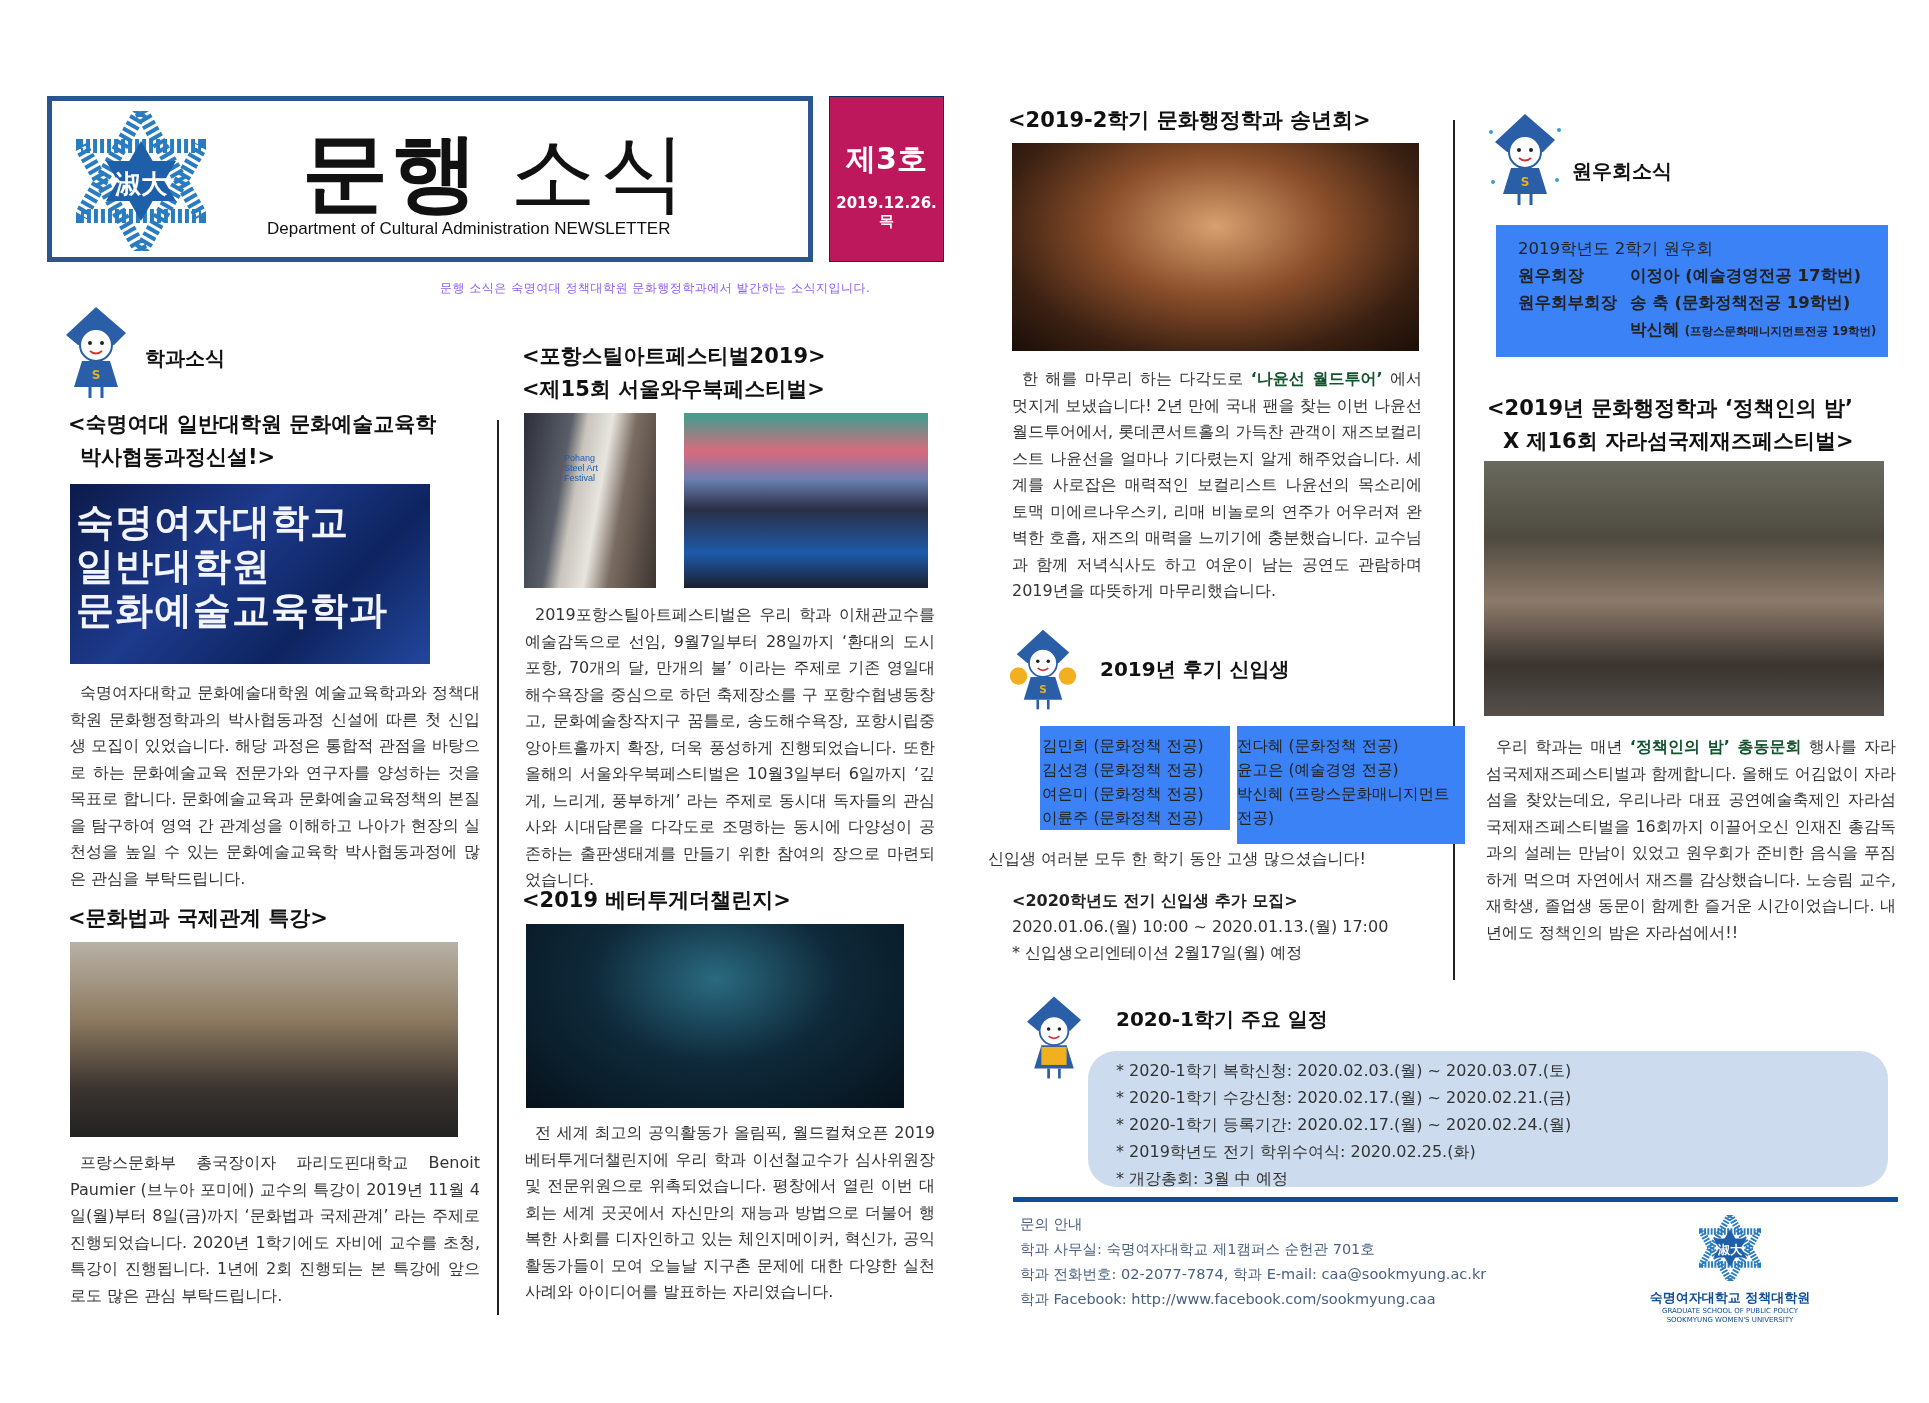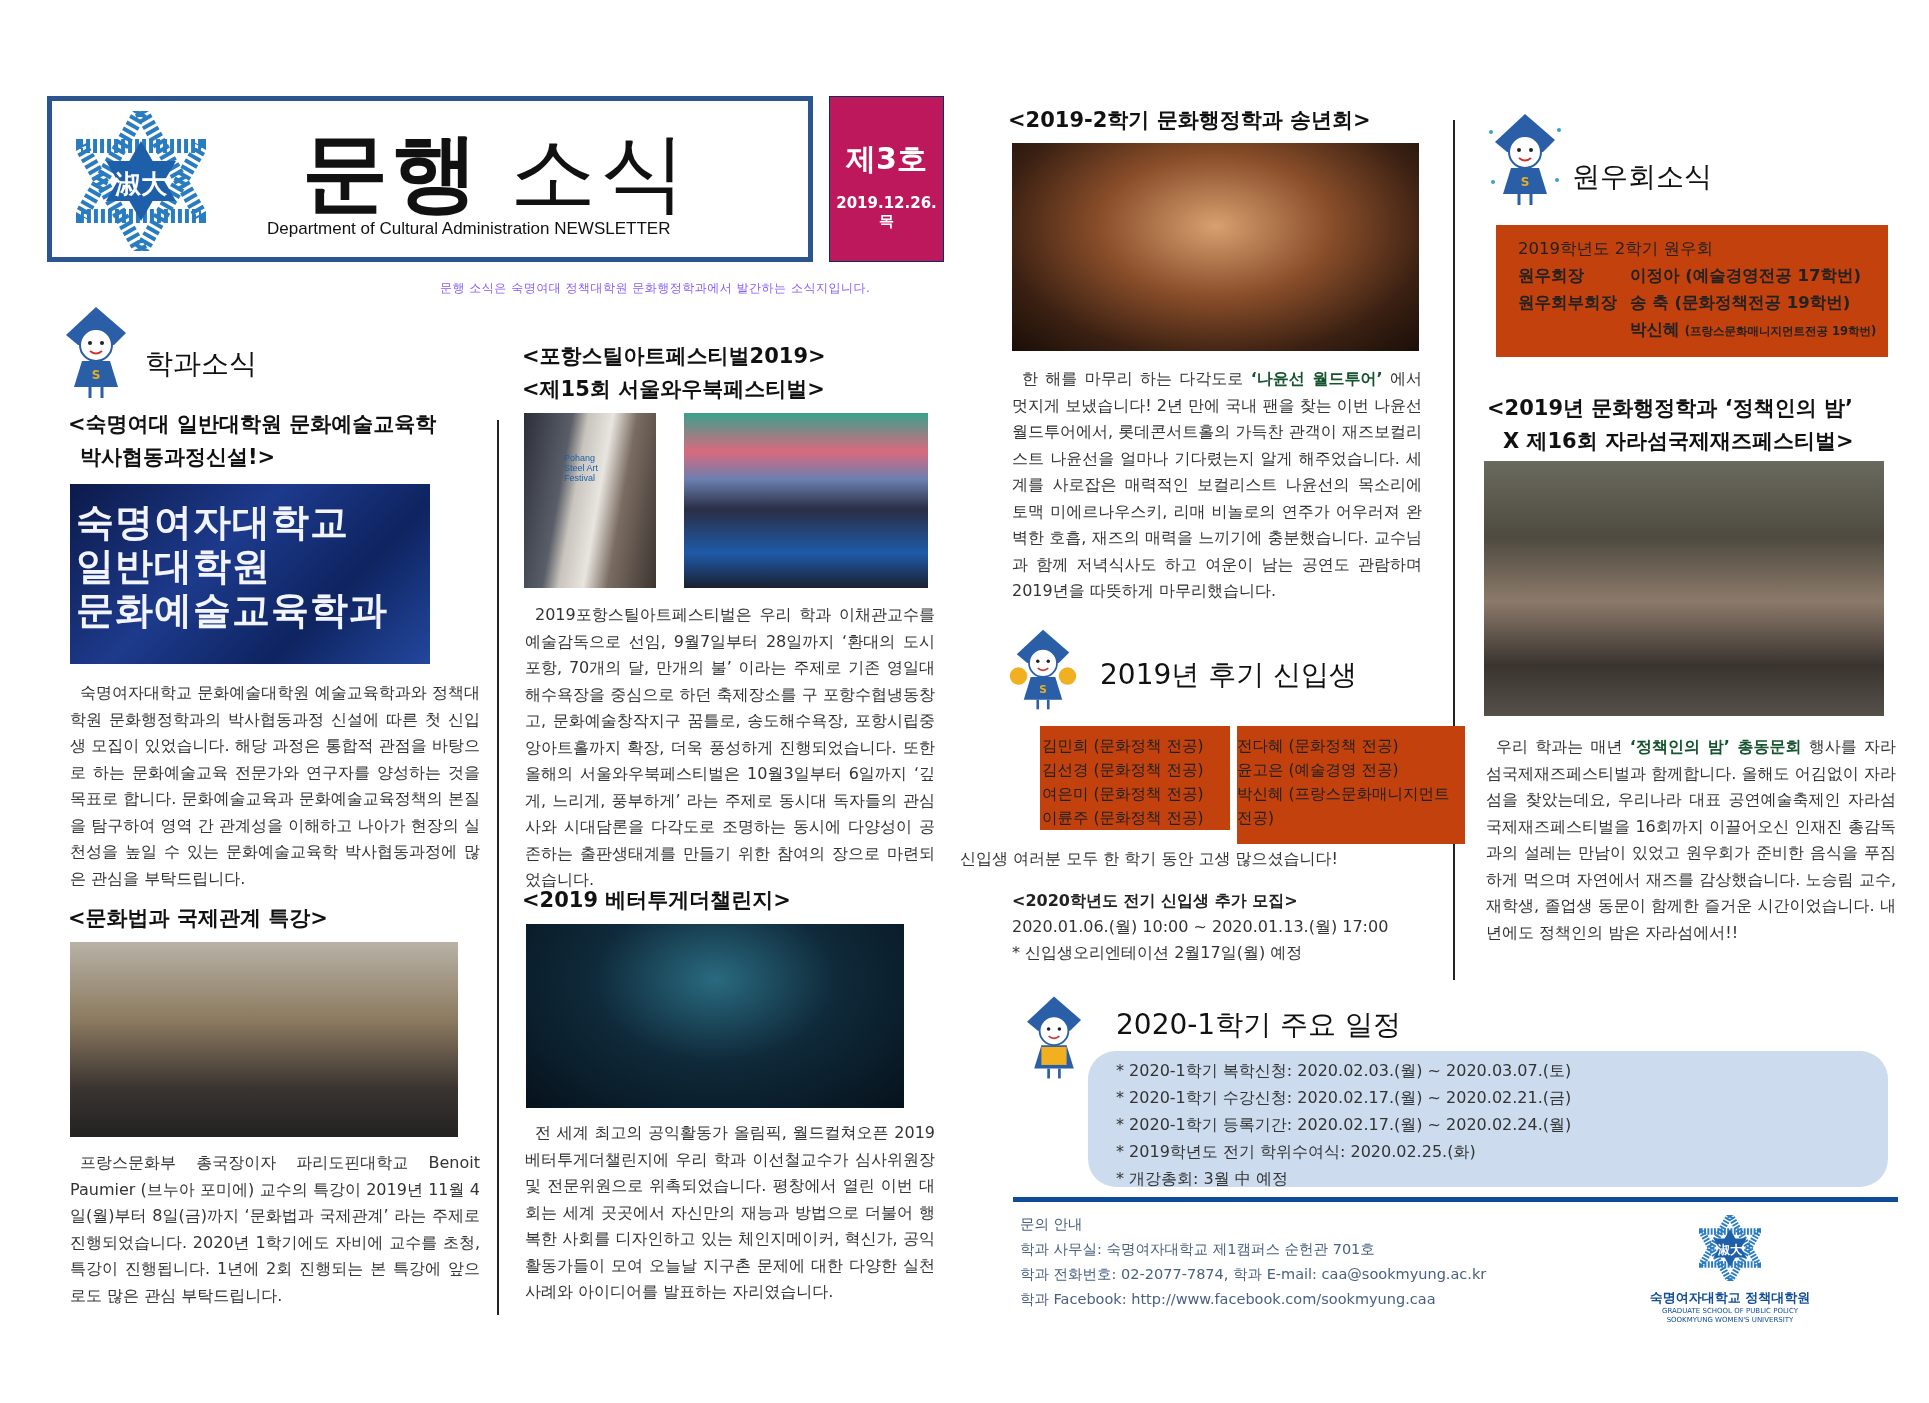--- a/index.html
+++ b/index.html
@@ -14,35 +14,35 @@
   .mast-title .light { font-weight: normal; margin-left: 28px; }
   .mast-sub { position: absolute; left: 215px; top: 118px; font-size: 17px; font-family: "Liberation Sans", sans-serif; color: #111; }
   .issue-box { left: 829px; top: 96px; width: 115px; height: 166px; background: #be185d; border: 1px solid #082f60; color: #fff; text-align: center; }
   .issue-no { margin-top: 42px; font-size: 30px; font-weight: bold; }
   .issue-date { margin-top: 14px; font-size: 15px; font-weight: bold; }
   .tagline { left: 440px; top: 280px; font-size: 12px; color: #8b5cf6; letter-spacing: 0.5px; }
 
   .vline { position: absolute; width: 2px; background: #222; }
 
   .mascot { position: absolute; width: 80px; height: 95px; }
-  .section-h { position: absolute; font-size: 28px; font-weight: normal; color: #111; }
+  .section-h { position: absolute; font-size: 20px; font-weight: bold; color: #111; }
   .sub-h { position: absolute; font-size: 21px; font-weight: bold; color: #111; line-height: 33px; }
   .para { position: absolute; font-size: 16px; line-height: 26.5px; color: #333; text-align: justify; }
   .para b { color: #14532d; }
 
   .photo { position: absolute; overflow: hidden; }
   .photo-phd { background: linear-gradient(135deg, #0c1a4a 0%, #1d3a8c 40%, #0e2460 70%, #23479e 100%); color: #f2f4ff; font-weight: bold; font-size: 38px; line-height: 44px; padding: 16px 6px; letter-spacing: 1px; }
   .photo-lecture { background: linear-gradient(180deg, #b8b2a6 0%, #8c7a60 40%, #3a3430 75%, #222 100%); }
   .photo-pohang1 { background: linear-gradient(100deg, #2c2f3a 0%, #5a5e68 30%, #c9c4bd 40%, #e8e5df 55%, #7a6c62 70%, #3d3530 100%); }
   .photo-pohang2 { background: linear-gradient(180deg, #3aa08e 0%, #d96a7d 22%, #6b7fb0 38%, #2a2e45 55%, #1e5aa8 80%, #1a2030 100%); }
   .photo-better { background: radial-gradient(ellipse at 50% 30%, #2a6a80 0%, #0f2a3a 45%, #06121c 100%); }
   .photo-hall { background: radial-gradient(ellipse at 50% 40%, #d8a070 0%, #8a4e2a 40%, #3a2012 75%, #1a0e08 100%); }
   .photo-jarasum { background: linear-gradient(180deg, #6a6a5e 0%, #4e4a40 30%, #8c7a6a 55%, #3a3430 80%, #55504a 100%); }
 
-  .blue-box { position: absolute; background: #c2410c; }
+  .blue-box { position: absolute; background: #3b82f6; }
   .alumni-line { font-size: 16.5px; line-height: 27px; color: #222; }
   .alumni-line b { font-weight: bold; }
   .fresh-col { font-size: 15.5px; line-height: 24px; color: #222; padding: 8px 2px; margin-left: 28px; }
   .sched-box { position: absolute; background: #ccdcee; border-radius: 28px; padding: 6px 0 0 28px; }
   .sched-item { font-size: 16px; line-height: 27px; color: #333; }
   .footer-bar { position: absolute; left: 1013px; top: 1197px; width: 885px; height: 5px; background: #0e4c97; }
   .footer-text { position: absolute; left: 1020px; top: 1212px; font-size: 14.5px; line-height: 25px; color: #4a6080; }
   .footer-logo { position: absolute; left: 1630px; top: 1215px; width: 200px; text-align: center; }
   .footer-logo .name { font-size: 13px; font-weight: bold; color: #0e4c97; margin-top: 4px; }
   .footer-logo .en { font-size: 7px; color: #0e4c97; line-height: 9px; }
@@ -140,21 +140,21 @@
   <div>김민희 (문화정책 전공)</div>
   <div>김선경 (문화정책 전공)</div>
   <div>여은미 (문화정책 전공)</div>
   <div>이륜주 (문화정책 전공)</div>
 </div>
 <div class="blue-box fresh-col" style="left:1209px; top:726px; width:228px; height:118px; padding-left:0;">
   <div>전다혜 (문화정책 전공)</div>
   <div>윤고은 (예술경영 전공)</div>
   <div>박신혜 (프랑스문화매니지먼트 전공)</div>
 </div>
-<div class="para" style="left:960px; top:846px; width:430px;">신입생 여러분 모두 한 학기 동안 고생 많으셨습니다!</div>
+<div class="para" style="left:988px; top:846px; width:430px;">신입생 여러분 모두 한 학기 동안 고생 많으셨습니다!</div>
 <div class="para" style="left:1012px; top:888px; width:430px; font-weight:bold; color:#222;">&lt;2020학년도 전기 신입생 추가 모집&gt;</div>
 <div class="para" style="left:1012px; top:914px; width:430px;">2020.01.06.(월) 10:00 ~ 2020.01.13.(월) 17:00</div>
 <div class="para" style="left:1012px; top:940px; width:430px;">* 신입생오리엔테이션 2월17일(월) 예정</div>
 
 <svg class="mascot" style="left:1485px; top:112px;" viewBox="0 0 80 95">
   <use href="#mascot"></use>
   <circle cx="6" cy="20" r="2" fill="#3aa0c8"></circle>
     <circle cx="74" cy="18" r="2" fill="#3aa0c8"></circle>
     <circle cx="8" cy="70" r="2" fill="#3aa0c8"></circle>
     <circle cx="72" cy="68" r="2" fill="#3aa0c8"></circle>

